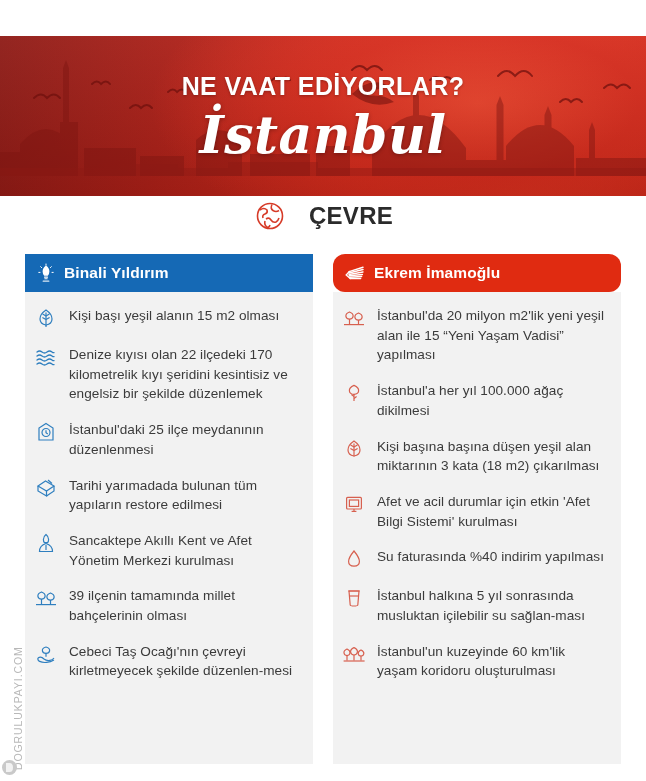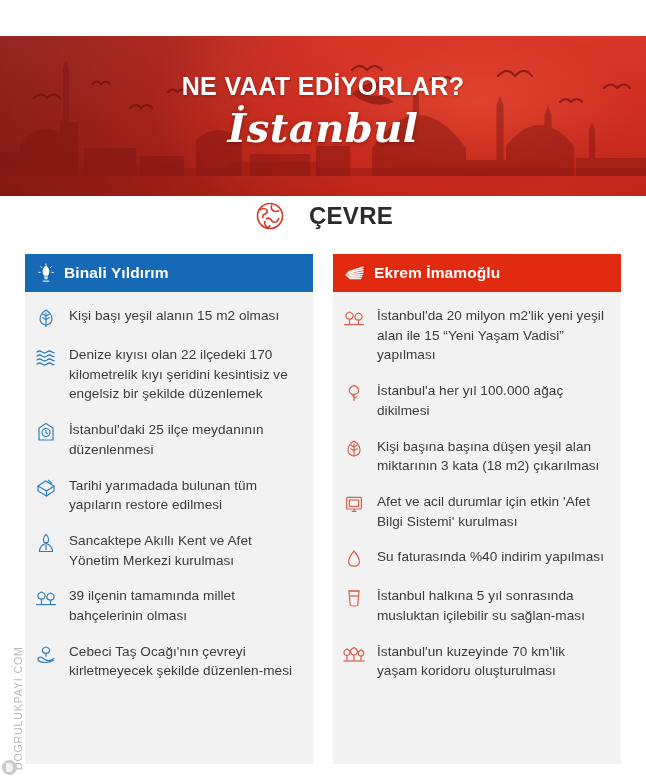--- a/index.html
+++ b/index.html
@@ -92,21 +92,21 @@
     letter-spacing: 0.4px;
     font-family: "Liberation Sans", sans-serif;
     text-shadow: 0 1px 3px rgba(0,0,0,0.28);
   }
   .banner-sub {
     position: absolute;
     left: 0; right: 0;
     top: 68px;
     text-align: center;
     color: #ffffff;
-    font-size: 40px;
+    font-size: 52px;
     font-style: italic;
     font-weight: bold;
     font-family: "DejaVu Serif", serif;
     letter-spacing: 0.5px;
     text-shadow: 0 1px 4px rgba(0,0,0,0.30);
   }
 
   
   .section-title {
     position: absolute;
@@ -142,21 +142,21 @@
     display: flex;
     align-items: center;
     gap: 9px;
     padding: 0 12px;
     color: #ffffff;
     font-size: 15.5px;
     font-weight: bold;
     letter-spacing: 0.1px;
   }
   .col-header.blue { background: #1569b5; }
-  .col-header.red  { background: #e02b11; }
+  .col-header.red  { background: #e02b11; border-radius: 12px; }
 
   .col-body {
     flex: 1;
     background: #f2f2f2;
     padding: 14px 12px 10px 10px;
   }
 
   .promise {
     display: flex;
     gap: 12px;
@@ -458,21 +458,21 @@
             <svg width="22" height="18" viewBox="0 0 22 18" fill="none" stroke="#d7604f" stroke-width="1.2">
               <path d="M4 4 q3.4 1.4 3 4 q-0.4 2.4 -3 2.6 q-2.6 -0.2 -3 -2.6 Q0.6 5.4 4 4z"></path>
               <path d="M4 10.6 v5"></path>
               <path d="M11 2.6 q3.8 1.6 3.4 4.6 q-0.4 2.6 -3.4 2.8 q-3 -0.2 -3.4 -2.8 Q7.2 4.2 11 2.6z"></path>
               <path d="M11 10 v5.6"></path>
               <path d="M18 5 q3.2 1.4 2.8 3.8 q-0.4 2.2 -2.8 2.4 q-2.4 -0.2 -2.8 -2.4 Q14.8 6.4 18 5z"></path>
               <path d="M18 11.2 v4.4"></path>
               <path d="M0.6 16 h21"></path>
             </svg>
           </span>
-          <span class="promise-text">İstanbul'un kuzeyinde 70 km'lik yaşam koridoru oluşturulması</span>
+          <span class="promise-text">İstanbul'un kuzeyinde 60 km'lik yaşam koridoru oluşturulması</span>
         </div>
 
       </div>
     </div>
 
   </div>
 
   <div class="watermark">
     <div class="watermark-text">DOGRULUKPAYI.COM</div>
     <div class="watermark-dot"></div>

